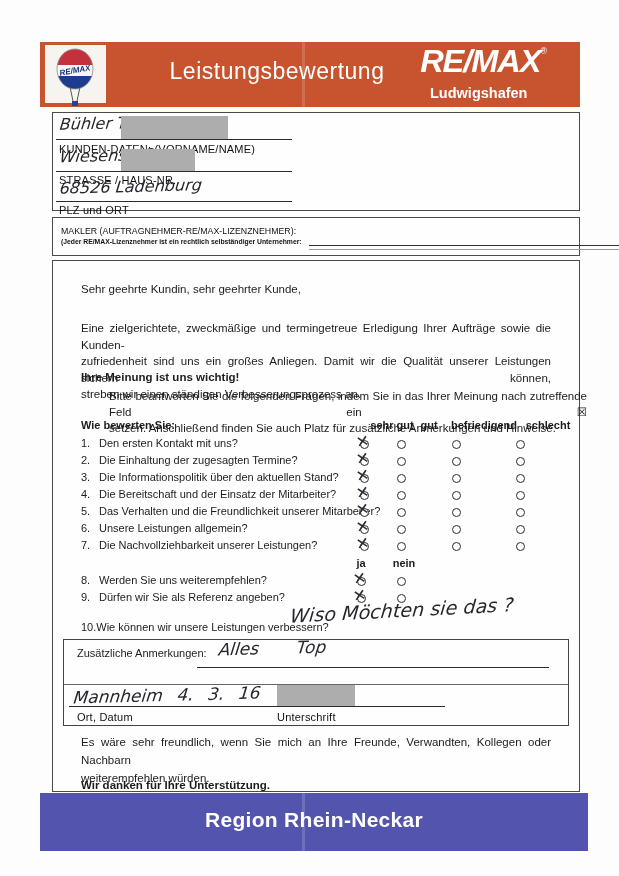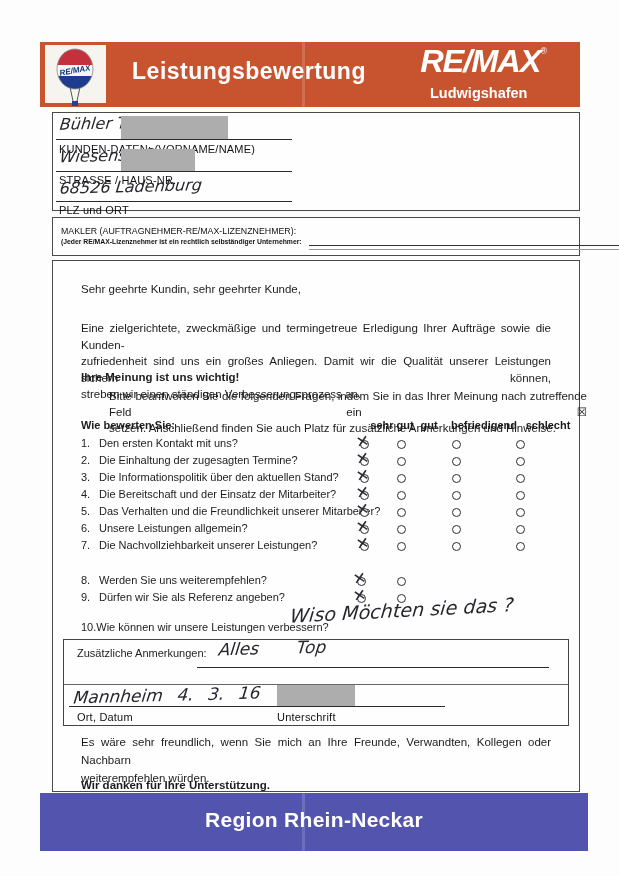--- a/index.html
+++ b/index.html
@@ -4,22 +4,22 @@
 <style>
   html,body{margin:0;padding:0;background:#ffffff;}
   .page{position:relative;width:619px;height:876px;background:#fdfdfd;overflow:hidden;
         font-family:"Liberation Sans",sans-serif;color:#1c1c1c;}
 
   
   .header{position:absolute;left:40px;top:42px;width:540px;height:65px;background:#c7532f;}
   .fold{position:absolute;left:262px;top:0;width:3px;height:100%;background:rgba(255,255,255,0.16);}
   .logo-box{position:absolute;left:5px;top:3px;width:61px;height:58px;background:#f6f4ef;overflow:visible;}
   .logo-box svg{position:absolute;left:0;top:0;}
-  .header-title{position:absolute;left:64px;top:16px;width:290px;text-align:center;
-    font-size:23px;font-weight:bold;color:#ffffff;letter-spacing:0.5px;}
+  .header-title{position:absolute;left:92px;top:16px;width:290px;text-align:center;
+    font-size:23px;font-weight:normal;color:#ffffff;letter-spacing:0.5px;}
   .wordmark{position:absolute;left:383px;top:2px;color:#ffffff;white-space:nowrap;}
   .wordmark .wm-main{font-size:31px;font-weight:bold;font-style:italic;letter-spacing:-1px;display:inline-block;transform:scaleX(1.05);}
   .wordmark .wm-reg{font-size:9px;vertical-align:top;position:relative;top:2px;left:3px;font-style:normal;}
   .wordmark-office{position:absolute;left:390px;top:43px;color:#ffffff;font-size:14.5px;font-weight:bold;}
 
   
   .box{position:absolute;border:1.5px solid #4a4a4a;background:#fefefe;}
   .customer-box{left:52px;top:112px;width:526px;height:97px;}
   .makler-box{left:52px;top:217px;width:526px;height:37px;}
   .main-box{left:52px;top:260px;width:526px;height:530px;}
@@ -164,20 +164,24 @@
     </div>
     <div class="q-row" style="top:261px;">
       <span class="q-num">6.</span><span>Unsere Leistungen allgemein?</span>
       <span class="cell rc0 marked"></span><span class="cell rc1"></span><span class="cell rc2"></span><span class="cell rc3"></span>
     </div>
     <div class="q-row" style="top:278px;">
       <span class="q-num">7.</span><span>Die Nachvollziehbarkeit unserer Leistungen?</span>
       <span class="cell rc0 marked"></span><span class="cell rc1"></span><span class="cell rc2"></span><span class="cell rc3"></span>
     </div>
 
+    <div class="q-row bold" style="top:296px;">
+      <span class="hcell" style="left:280px;">ja</span>
+      <span class="hcell" style="left:323px;">nein</span>
+    </div>
 
     <div class="q-row" style="top:313px;">
       <span class="q-num">8.</span><span>Werden Sie uns weiterempfehlen?</span>
       <span class="cell yc0 marked"></span><span class="cell yc1"></span>
     </div>
     <div class="q-row" style="top:330px;">
       <span class="q-num">9.</span><span>Dürfen wir Sie als Referenz angeben?</span>
       <span class="cell yc0 marked"></span><span class="cell yc1"></span>
     </div>
 

